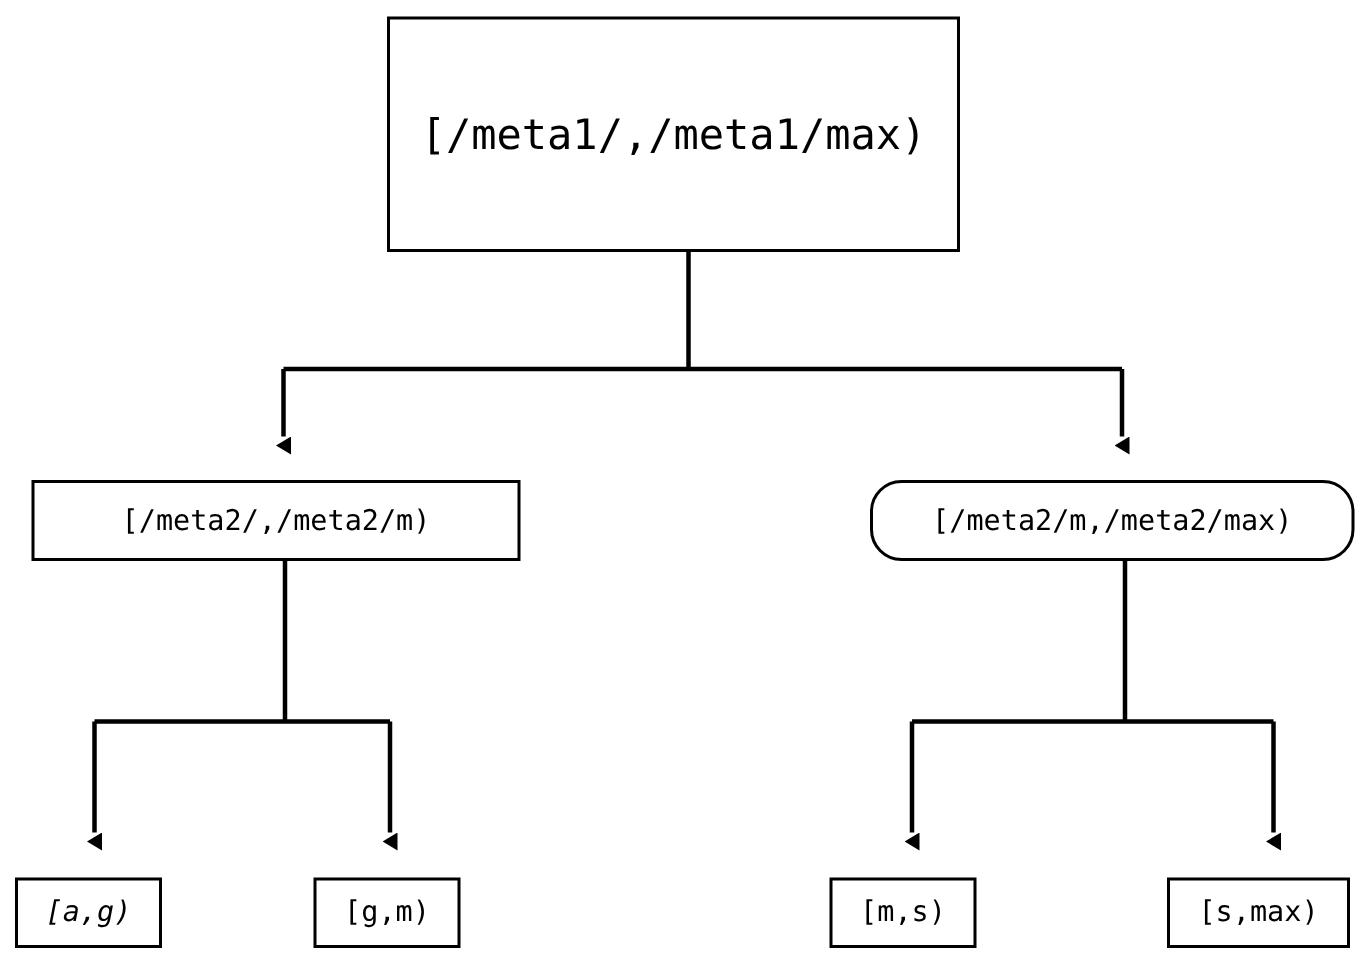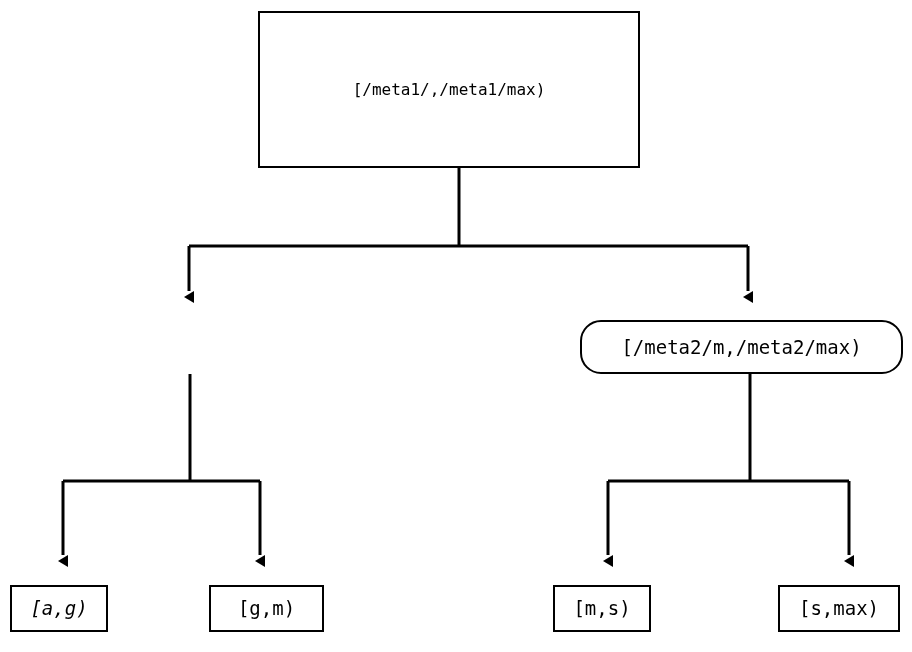--- a/index.html
+++ b/index.html
@@ -43,21 +43,21 @@
     white-space: pre;
     line-height: 1;
   }
   
   #node-root {
     left: 258px;
     top: 11px;
     width: 382px;
     height: 157px;
   }
-  #node-root .node-label { font-size: 16px; }
+  #node-root .node-label { font-size: 28px; }
   
   #node-left-mid {
     left: 21px;
     top: 320px;
     width: 326px;
     height: 54px;
   }
   #node-right-mid {
     left: 580px;
     top: 320px;
@@ -67,21 +67,21 @@
   }
   #node-left-mid .node-label,
   #node-right-mid .node-label { font-size: 19px; }
   
   .leaf {
     top: 585px;
     height: 47px;
   }
   .leaf .node-label { font-size: 19px; }
   #node-leaf-1 { left: 10px;  width: 98px; font-style: italic;  }
-  #node-leaf-2 { left: 209px; width: 115px;  }
+  #node-leaf-2 { left: 209px; width: 98px;  }
   #node-leaf-3 { left: 553px; width: 98px;  }
   #node-leaf-4 { left: 778px; width: 122px; }
 </style>
 </head>
 <body>
 
 <div id="diagram-root">
 
   <svg id="edge-layer" width="912" height="652" viewBox="0 0 912 652" xmlns="http://www.w3.org/2000/svg">
     <defs>
@@ -109,20 +109,23 @@
       <path d="M 608 481 L 849 481" fill="none" stroke="#000000" stroke-width="3"></path>
       <path d="M 608 481 L 608 555" fill="none" stroke="#000000" stroke-width="3" marker-end="url(#arrow-filled)"></path>
       <path d="M 849 481 L 849 555" fill="none" stroke="#000000" stroke-width="3" marker-end="url(#arrow-filled)"></path>
     </g>
   </svg>
 
   <div class="tree-node" id="node-root">
     <span class="node-label">[/meta1/,/meta1/max)</span>
   </div>
 
+  <div class="tree-node" id="node-left-mid">
+    <span class="node-label">[/meta2/,/meta2/m)</span>
+  </div>
 
   <div class="tree-node" id="node-right-mid">
     <span class="node-label">[/meta2/m,/meta2/max)</span>
   </div>
 
   <div class="tree-node leaf" id="node-leaf-1">
     <span class="node-label">[a,g)</span>
   </div>
 
   <div class="tree-node leaf" id="node-leaf-2">

